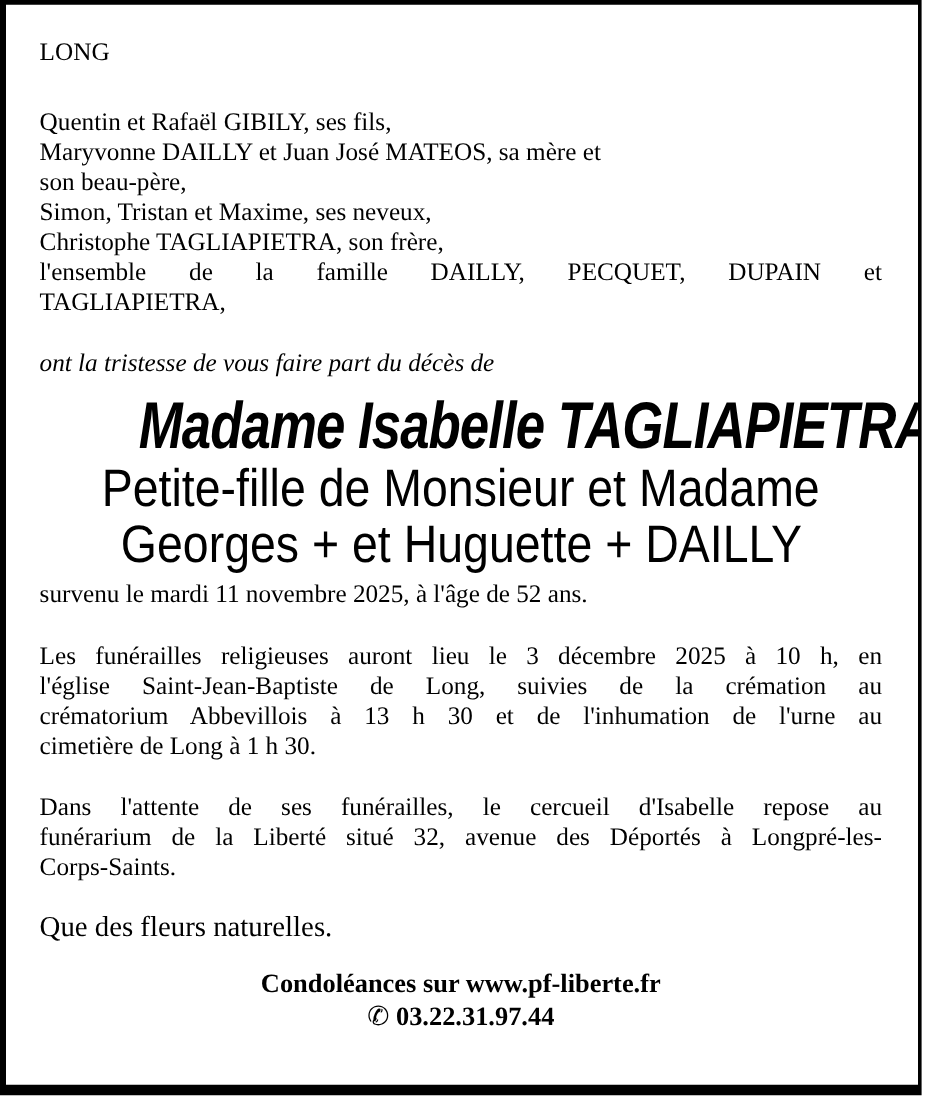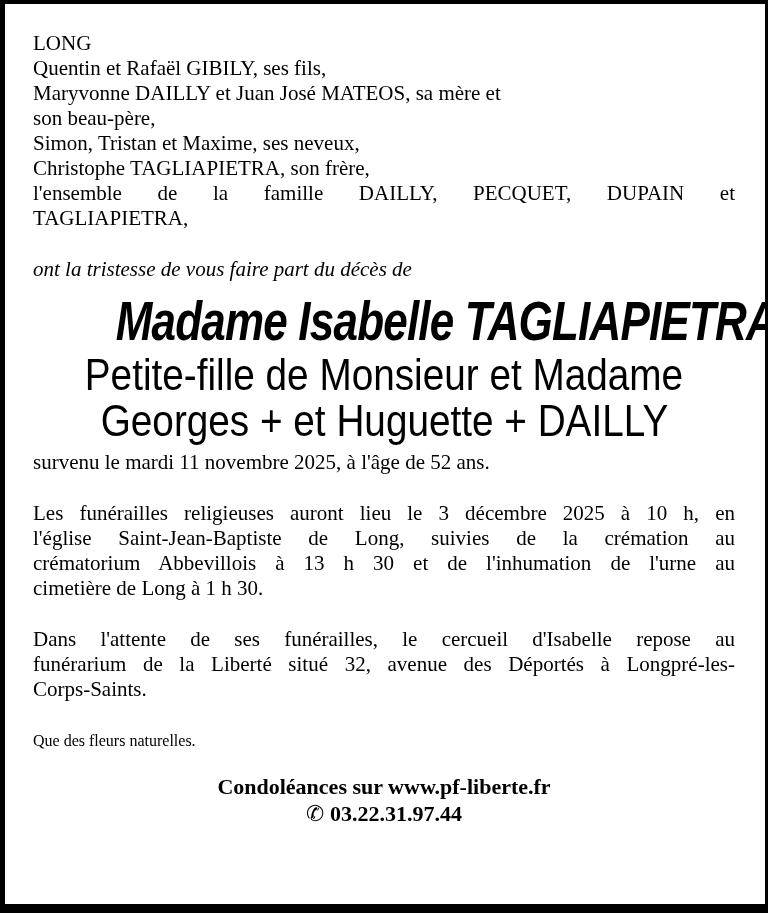--- a/index.html
+++ b/index.html
@@ -27,21 +27,21 @@
     padding: 26px 30px 0 28px;
   }
   .city {
     font-size: 21px;
     line-height: 26px;
   }
   .para {
     font-size: 21px;
     line-height: 25px;
   }
-  .family-block   { }
+  .family-block   { margin-top: 33px; }
   .intro-line     { margin-top: 26px; font-size: 21px; line-height: 25px; font-style: italic; }
   .line           { display: block; }
   .line.stretch   { text-align: justify; text-align-last: justify; }
 
   .name-title {
     margin-top: 10px;
     text-align: center;
     font-family: "Liberation Sans", sans-serif;
     font-weight: 700;
     font-size: 55px;
@@ -65,21 +65,21 @@
   }
   .subtitle .line { white-space: nowrap; }
   .subtitle .squeeze {
     display: inline-block;
     transform: scaleX(0.88);
     transform-origin: center;
   }
   .death-line   { margin-top: 6px;  font-size: 21px; line-height: 25px; }
   .funeral-block{ margin-top: 26px; }
   .repose-block { margin-top: 26px; }
-  .flowers-line { margin-top: 26px; font-size: 16px; line-height: 25px; }
+  .flowers-line { margin-top: 26px; font-size: 24px; line-height: 25px; }
 
   .footer {
     margin-top: 20px;
     text-align: center;
     font-weight: 700;
     font-size: 22px;
     line-height: 27px;
   }
   .phone-icon {
     font-family: "DejaVu Sans", sans-serif;

